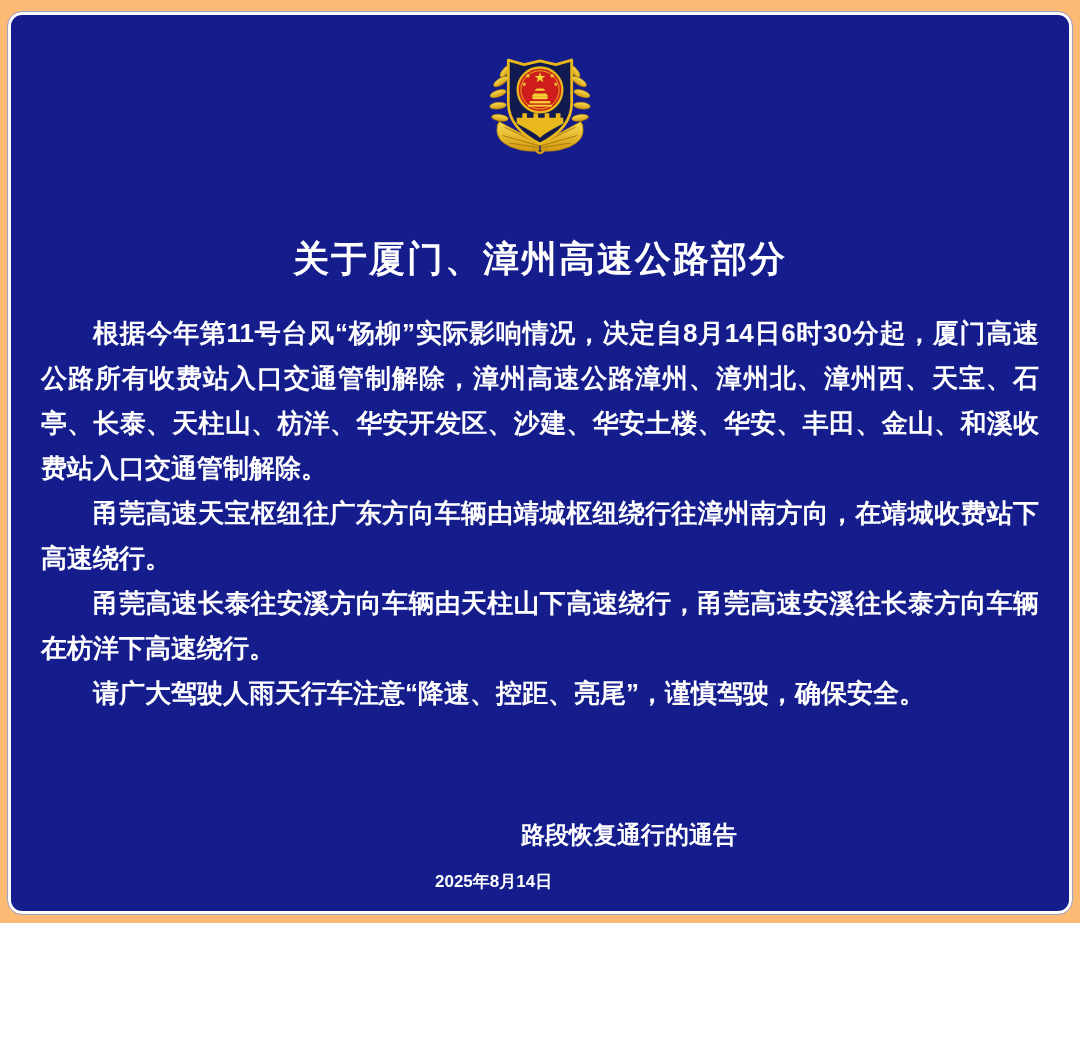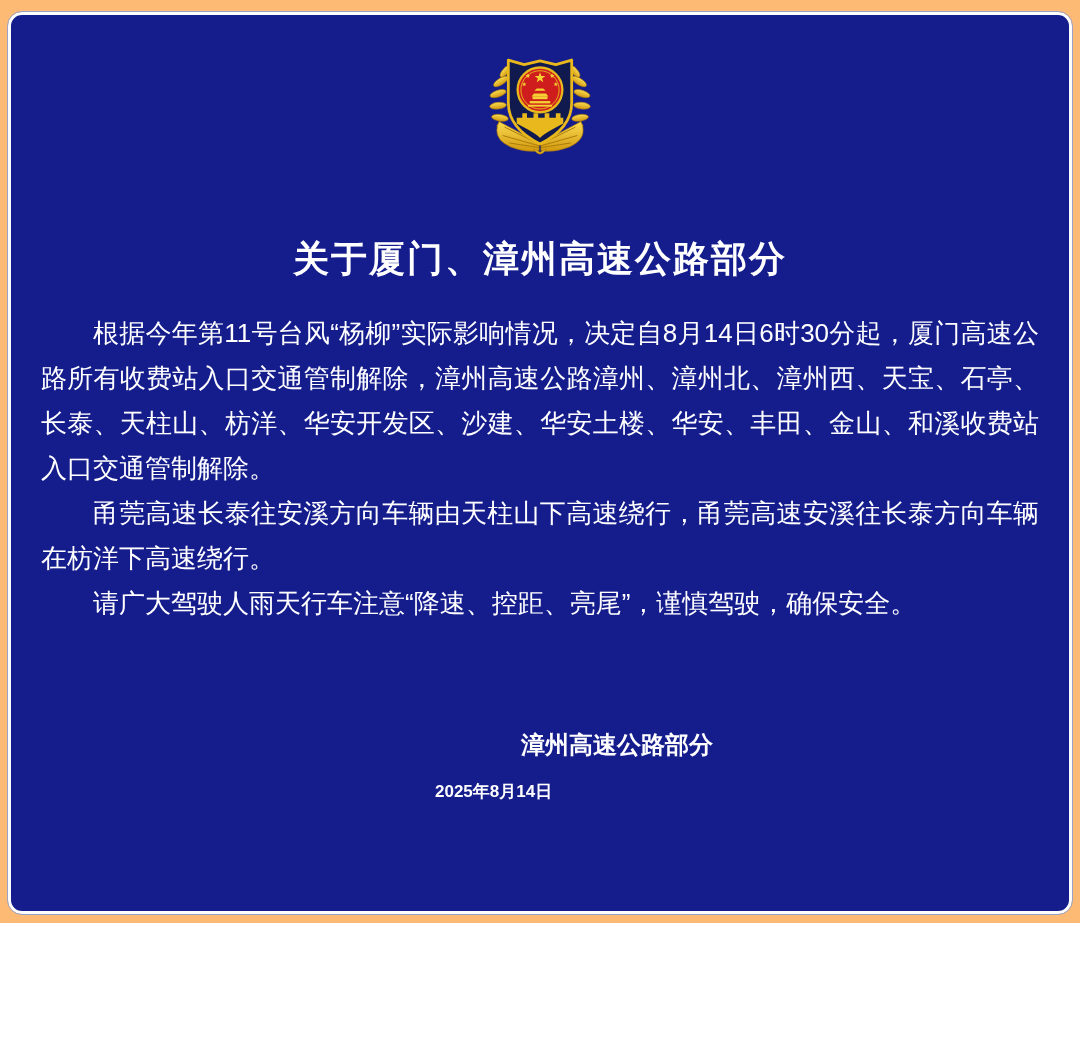--- a/index.html
+++ b/index.html
@@ -40,21 +40,21 @@
     text-align: center;
     font-size: 36px;
     line-height: 53px;
     font-weight: bold;
     letter-spacing: 2px;
   }
   .body {
     margin-top: 26px;
     font-size: 26px;
     line-height: 45px;
-    font-weight: normal;
+    font-weight: bold;
     text-align: justify;
   }
   .body p {
     margin: 0;
     text-indent: 2em;
   }
   .signature {
     margin-top: 96px;
     padding-left: 480px;
     font-size: 24px;
@@ -128,21 +128,22 @@
         </g>
       </svg>
     </div>
 
     <h1 class="title">
       <span>关于厦门、漳州高速公路部分</span><br>
     </h1>
 
     <div class="body">
       <p>根据今年第11号台风“杨柳”实际影响情况，决定自8月14日6时30分起，厦门高速公路所有收费站入口交通管制解除，漳州高速公路漳州、漳州北、漳州西、天宝、石亭、长泰、天柱山、枋洋、华安开发区、沙建、华安土楼、华安、丰田、金山、和溪收费站入口交通管制解除。</p>
+      <p>甬莞高速天宝枢纽往广东方向车辆由靖城枢纽绕行往漳州南方向，在靖城收费站下高速绕行。</p>
       <p>甬莞高速长泰往安溪方向车辆由天柱山下高速绕行，甬莞高速安溪往长泰方向车辆在枋洋下高速绕行。</p>
       <p>请广大驾驶人雨天行车注意“降速、控距、亮尾”，谨慎驾驶，确保安全。</p>
     </div>
 
-    <div class="signature">漳州高速公路部分</div>
+    <div class="signature">路段恢复通行的通告</div>
     <div class="date">2025年8月14日</div>
 
   </div>
 </div>
 
 </body></html>

